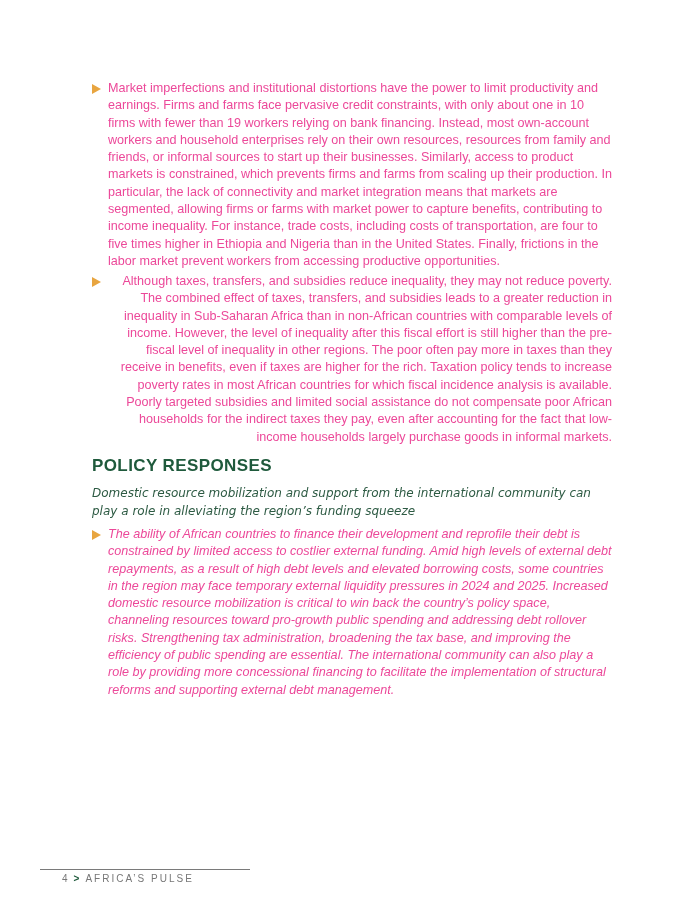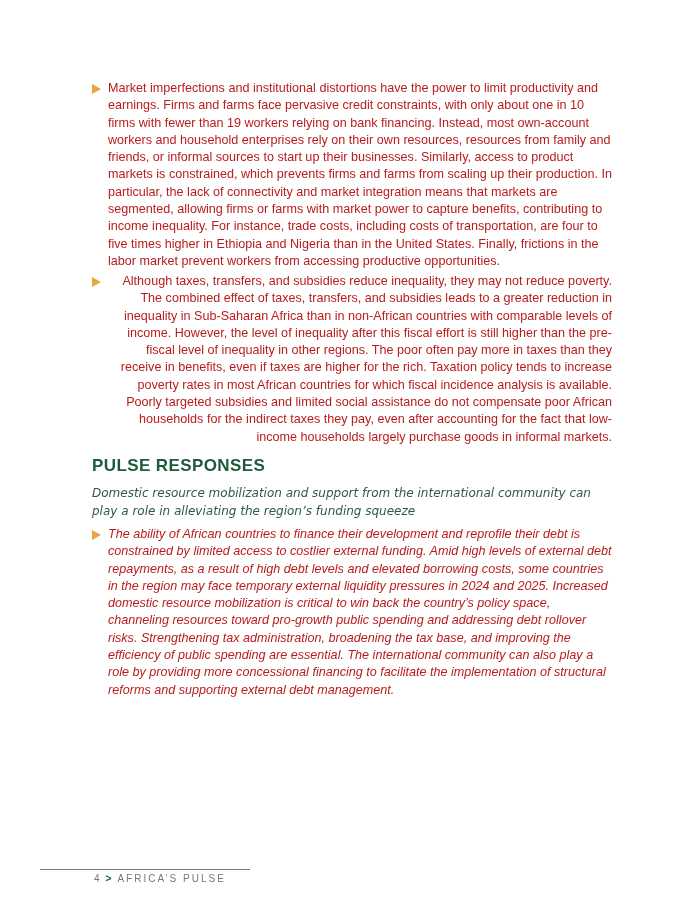--- a/index.html
+++ b/index.html
@@ -1,59 +1,59 @@
 <!DOCTYPE html>
 <html><head>
 <meta charset="utf-8">
 <style>
   html, body { margin: 0; padding: 0; background: #ffffff; }
   body { width: 700px; height: 906px; position: relative; overflow: hidden; }
   .page { position: absolute; left: 0; top: 0; width: 700px; height: 906px; }
   .bullet {
     position: absolute; left: 92px; width: 520px;
     font-family: "Liberation Sans", sans-serif;
-    font-size: 12.6px; line-height: 17.3px; color: #b91c1c;
+    font-size: 12.6px; line-height: 17.3px; color: #ec4899;
     padding-left: 16px; box-sizing: border-box;
   }
   .bullet .arrow {
     position: absolute; left: 0; top: 4px; width: 0; height: 0;
     border-top: 5px solid transparent; border-bottom: 5px solid transparent;
     border-left: 9px solid #e8a540;
   }
   .bullet p { margin: 0; }
   .section-title {
     position: absolute; left: 92px; top: 456px;
     font-family: "Liberation Sans", sans-serif; font-weight: bold;
     font-size: 17px; letter-spacing: 0.4px; color: #1f5a3c; margin: 0;
   }
   .subheading {
     position: absolute; left: 92px; top: 484px; width: 520px;
     font-family: "DejaVu Sans", sans-serif; font-style: italic;
     font-size: 12px; line-height: 18px; color: #2e5b44; margin: 0;
   }
   .footer-rule { position: absolute; left: 40px; top: 869px; width: 210px; height: 1px; background: #7a7a7a; }
-  .footer { position: absolute; left: 62px; top: 873px; font-family: "Liberation Sans", sans-serif; font-size: 10px; color: #777; letter-spacing: 2px; margin-left: 32px; }
+  .footer { position: absolute; left: 62px; top: 873px; font-family: "Liberation Sans", sans-serif; font-size: 10px; color: #777; letter-spacing: 2px; }
   .footer .chev { color: #1f5a3c; font-weight: bold; margin: 0 6px 0 4px; letter-spacing: 0; }
 </style>
 </head>
 <body>
 
 <div class="page">
 
   <div class="bullet" style="top:80px;">
     <span class="arrow"></span>
     <p>Market imperfections and institutional distortions have the power to limit productivity and earnings. Firms and farms face pervasive credit constraints, with only about one in 10 firms with fewer than 19 workers relying on bank financing. Instead, most own-account workers and household enterprises rely on their own resources, resources from family and friends, or informal sources to start up their businesses. Similarly, access to product markets is constrained, which prevents firms and farms from scaling up their production. In particular, the lack of connectivity and market integration means that markets are segmented, allowing firms or farms with market power to capture benefits, contributing to income inequality. For instance, trade costs, including costs of transportation, are four to five times higher in Ethiopia and Nigeria than in the United States. Finally, frictions in the labor market prevent workers from accessing productive opportunities.</p>
   </div>
 
   <div class="bullet" style="top:273px;text-align:right;">
     <span class="arrow"></span>
     <p>Although taxes, transfers, and subsidies reduce inequality, they may not reduce poverty. The combined effect of taxes, transfers, and subsidies leads to a greater reduction in inequality in Sub-Saharan Africa than in non-African countries with comparable levels of income. However, the level of inequality after this fiscal effort is still higher than the pre-fiscal level of inequality in other regions. The poor often pay more in taxes than they receive in benefits, even if taxes are higher for the rich. Taxation policy tends to increase poverty rates in most African countries for which fiscal incidence analysis is available. Poorly targeted subsidies and limited social assistance do not compensate poor African households for the indirect taxes they pay, even after accounting for the fact that low-income households largely purchase goods in informal markets.</p>
   </div>
 
-  <h2 class="section-title">PULSE RESPONSES</h2>
+  <h2 class="section-title">POLICY RESPONSES</h2>
 
   <p class="subheading">Domestic resource mobilization and support from the international community can play a role in alleviating the region’s funding squeeze</p>
 
   <div class="bullet" style="top:526px;font-style:italic;">
     <span class="arrow"></span>
     <p>The ability of African countries to finance their development and reprofile their debt is constrained by limited access to costlier external funding. Amid high levels of external debt repayments, as a result of high debt levels and elevated borrowing costs, some countries in the region may face temporary external liquidity pressures in 2024 and 2025. Increased domestic resource mobilization is critical to win back the country’s policy space, channeling resources toward pro-growth public spending and addressing debt rollover risks. Strengthening tax administration, broadening the tax base, and improving the efficiency of public spending are essential. The international community can also play a role by providing more concessional financing to facilitate the implementation of structural reforms and supporting external debt management.</p>
   </div>
 
   <div class="footer-rule"></div>
   <div class="footer">

